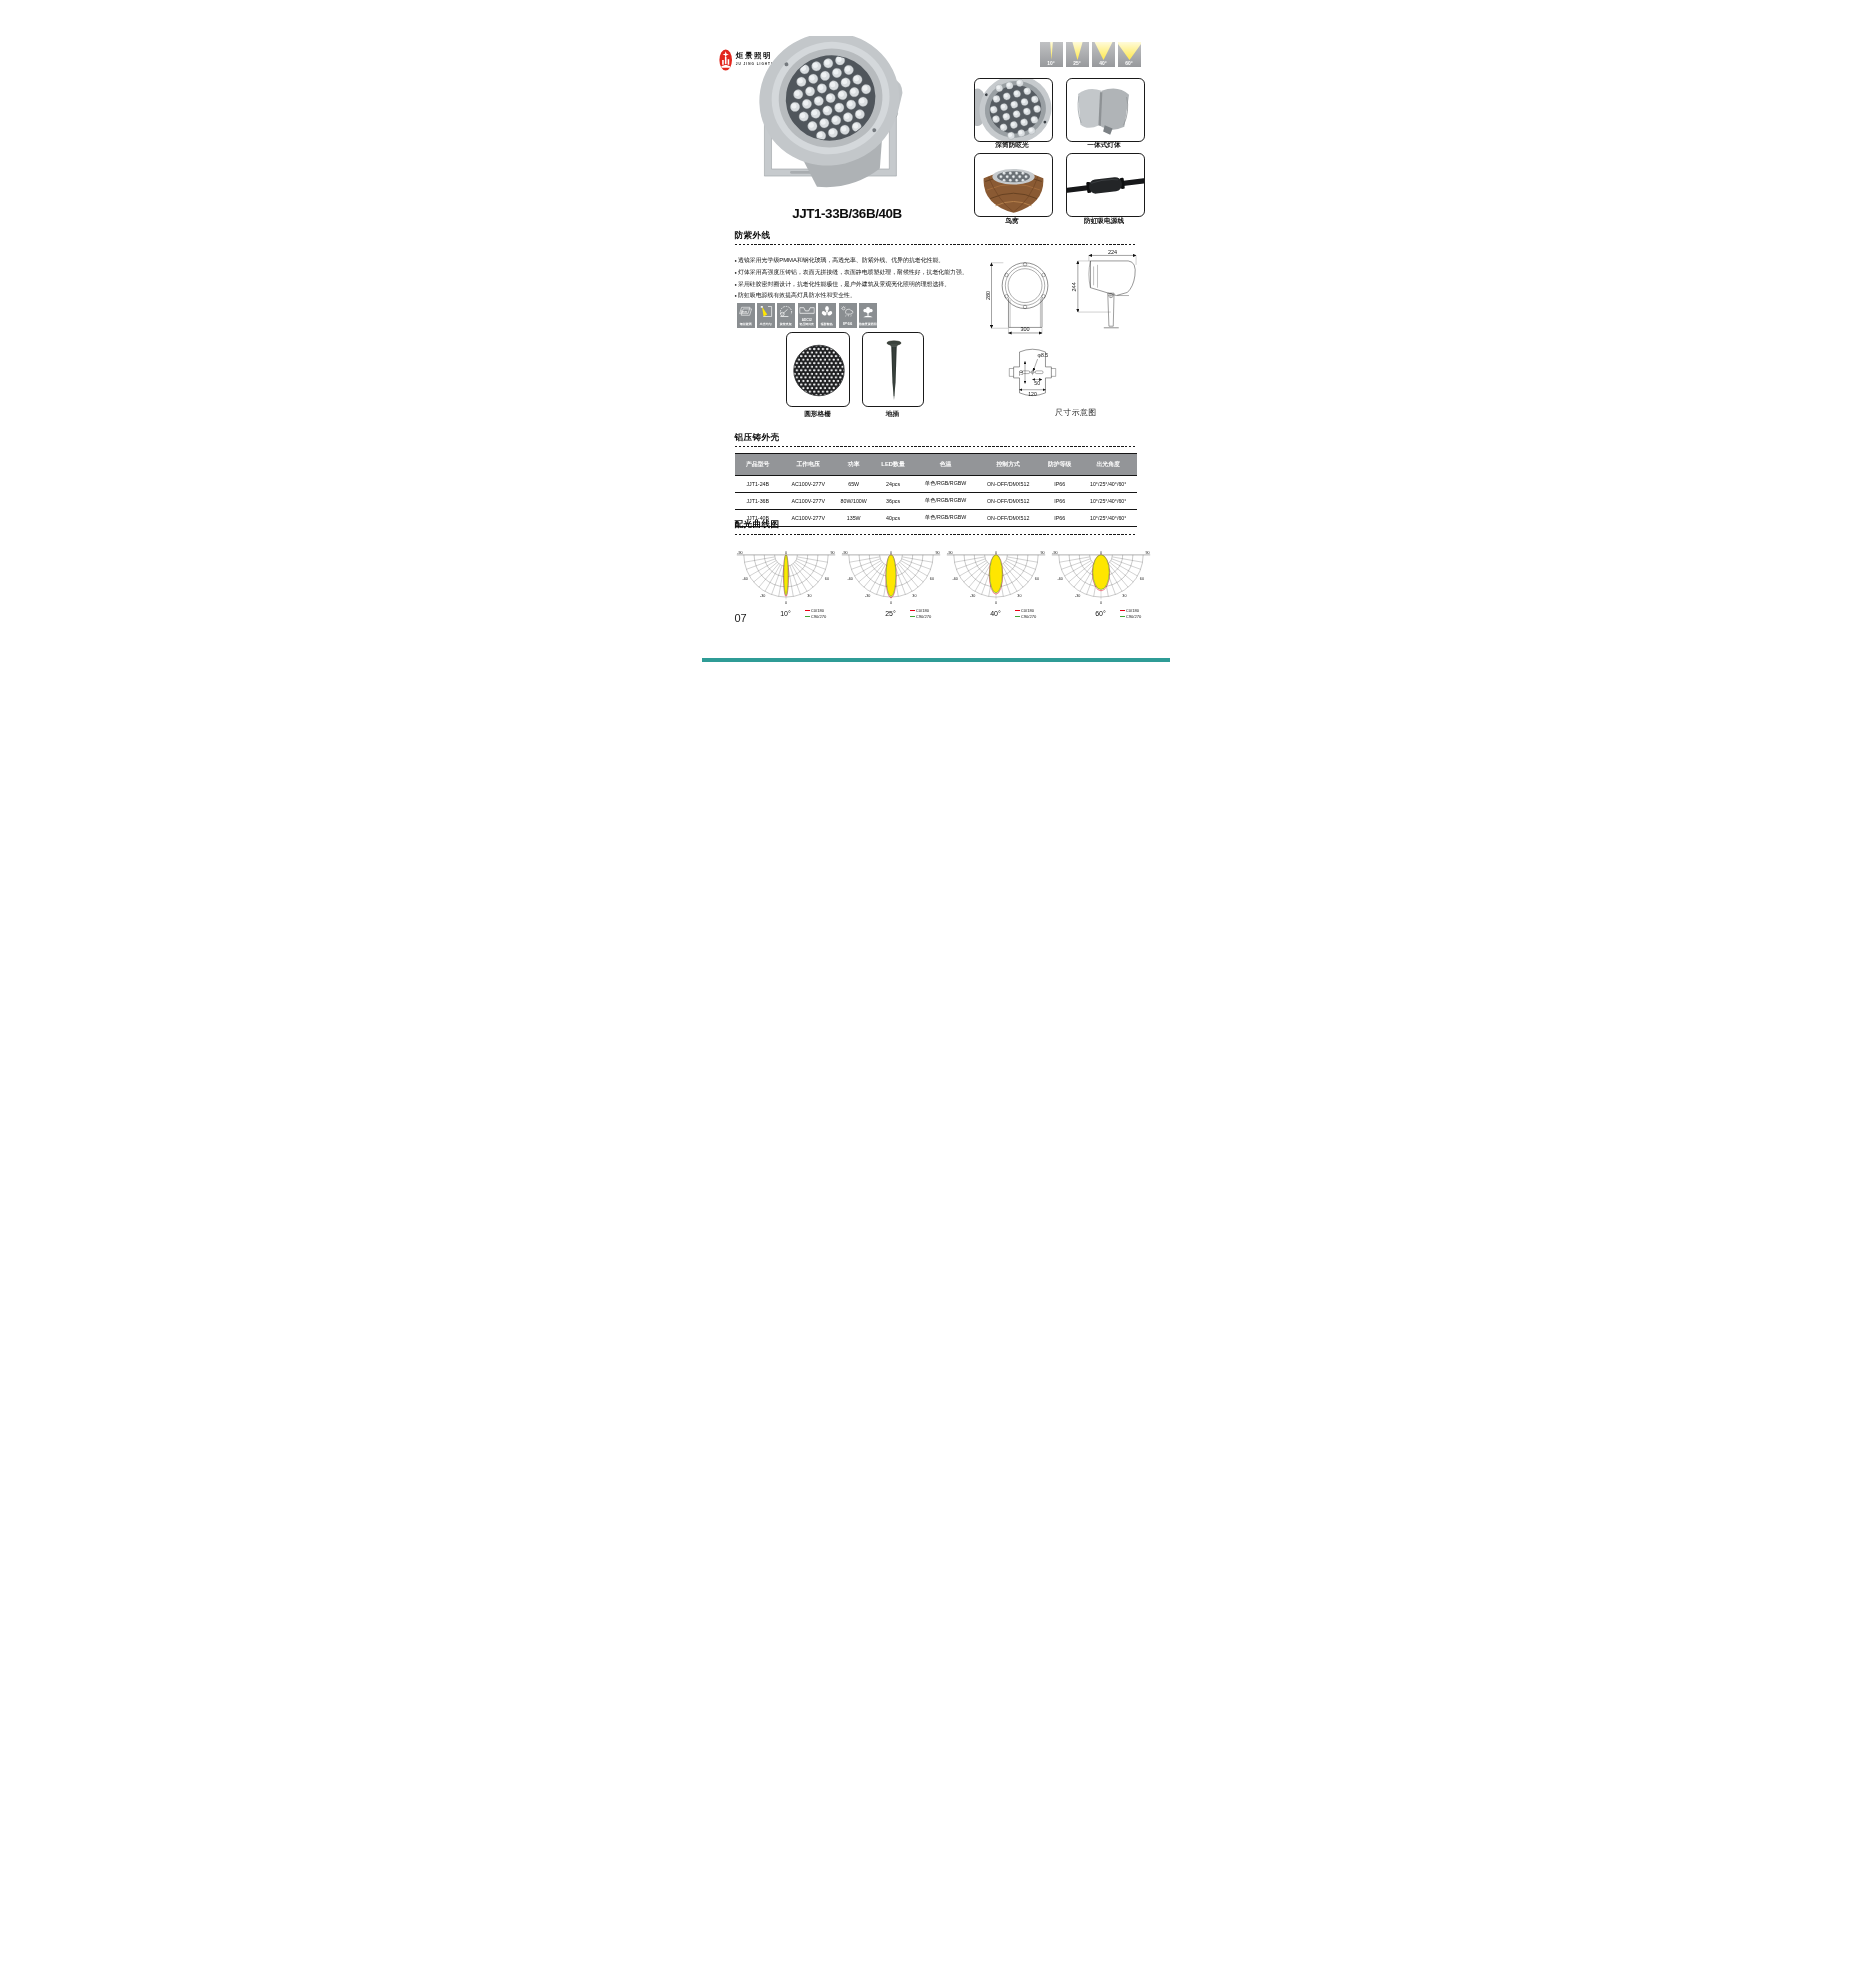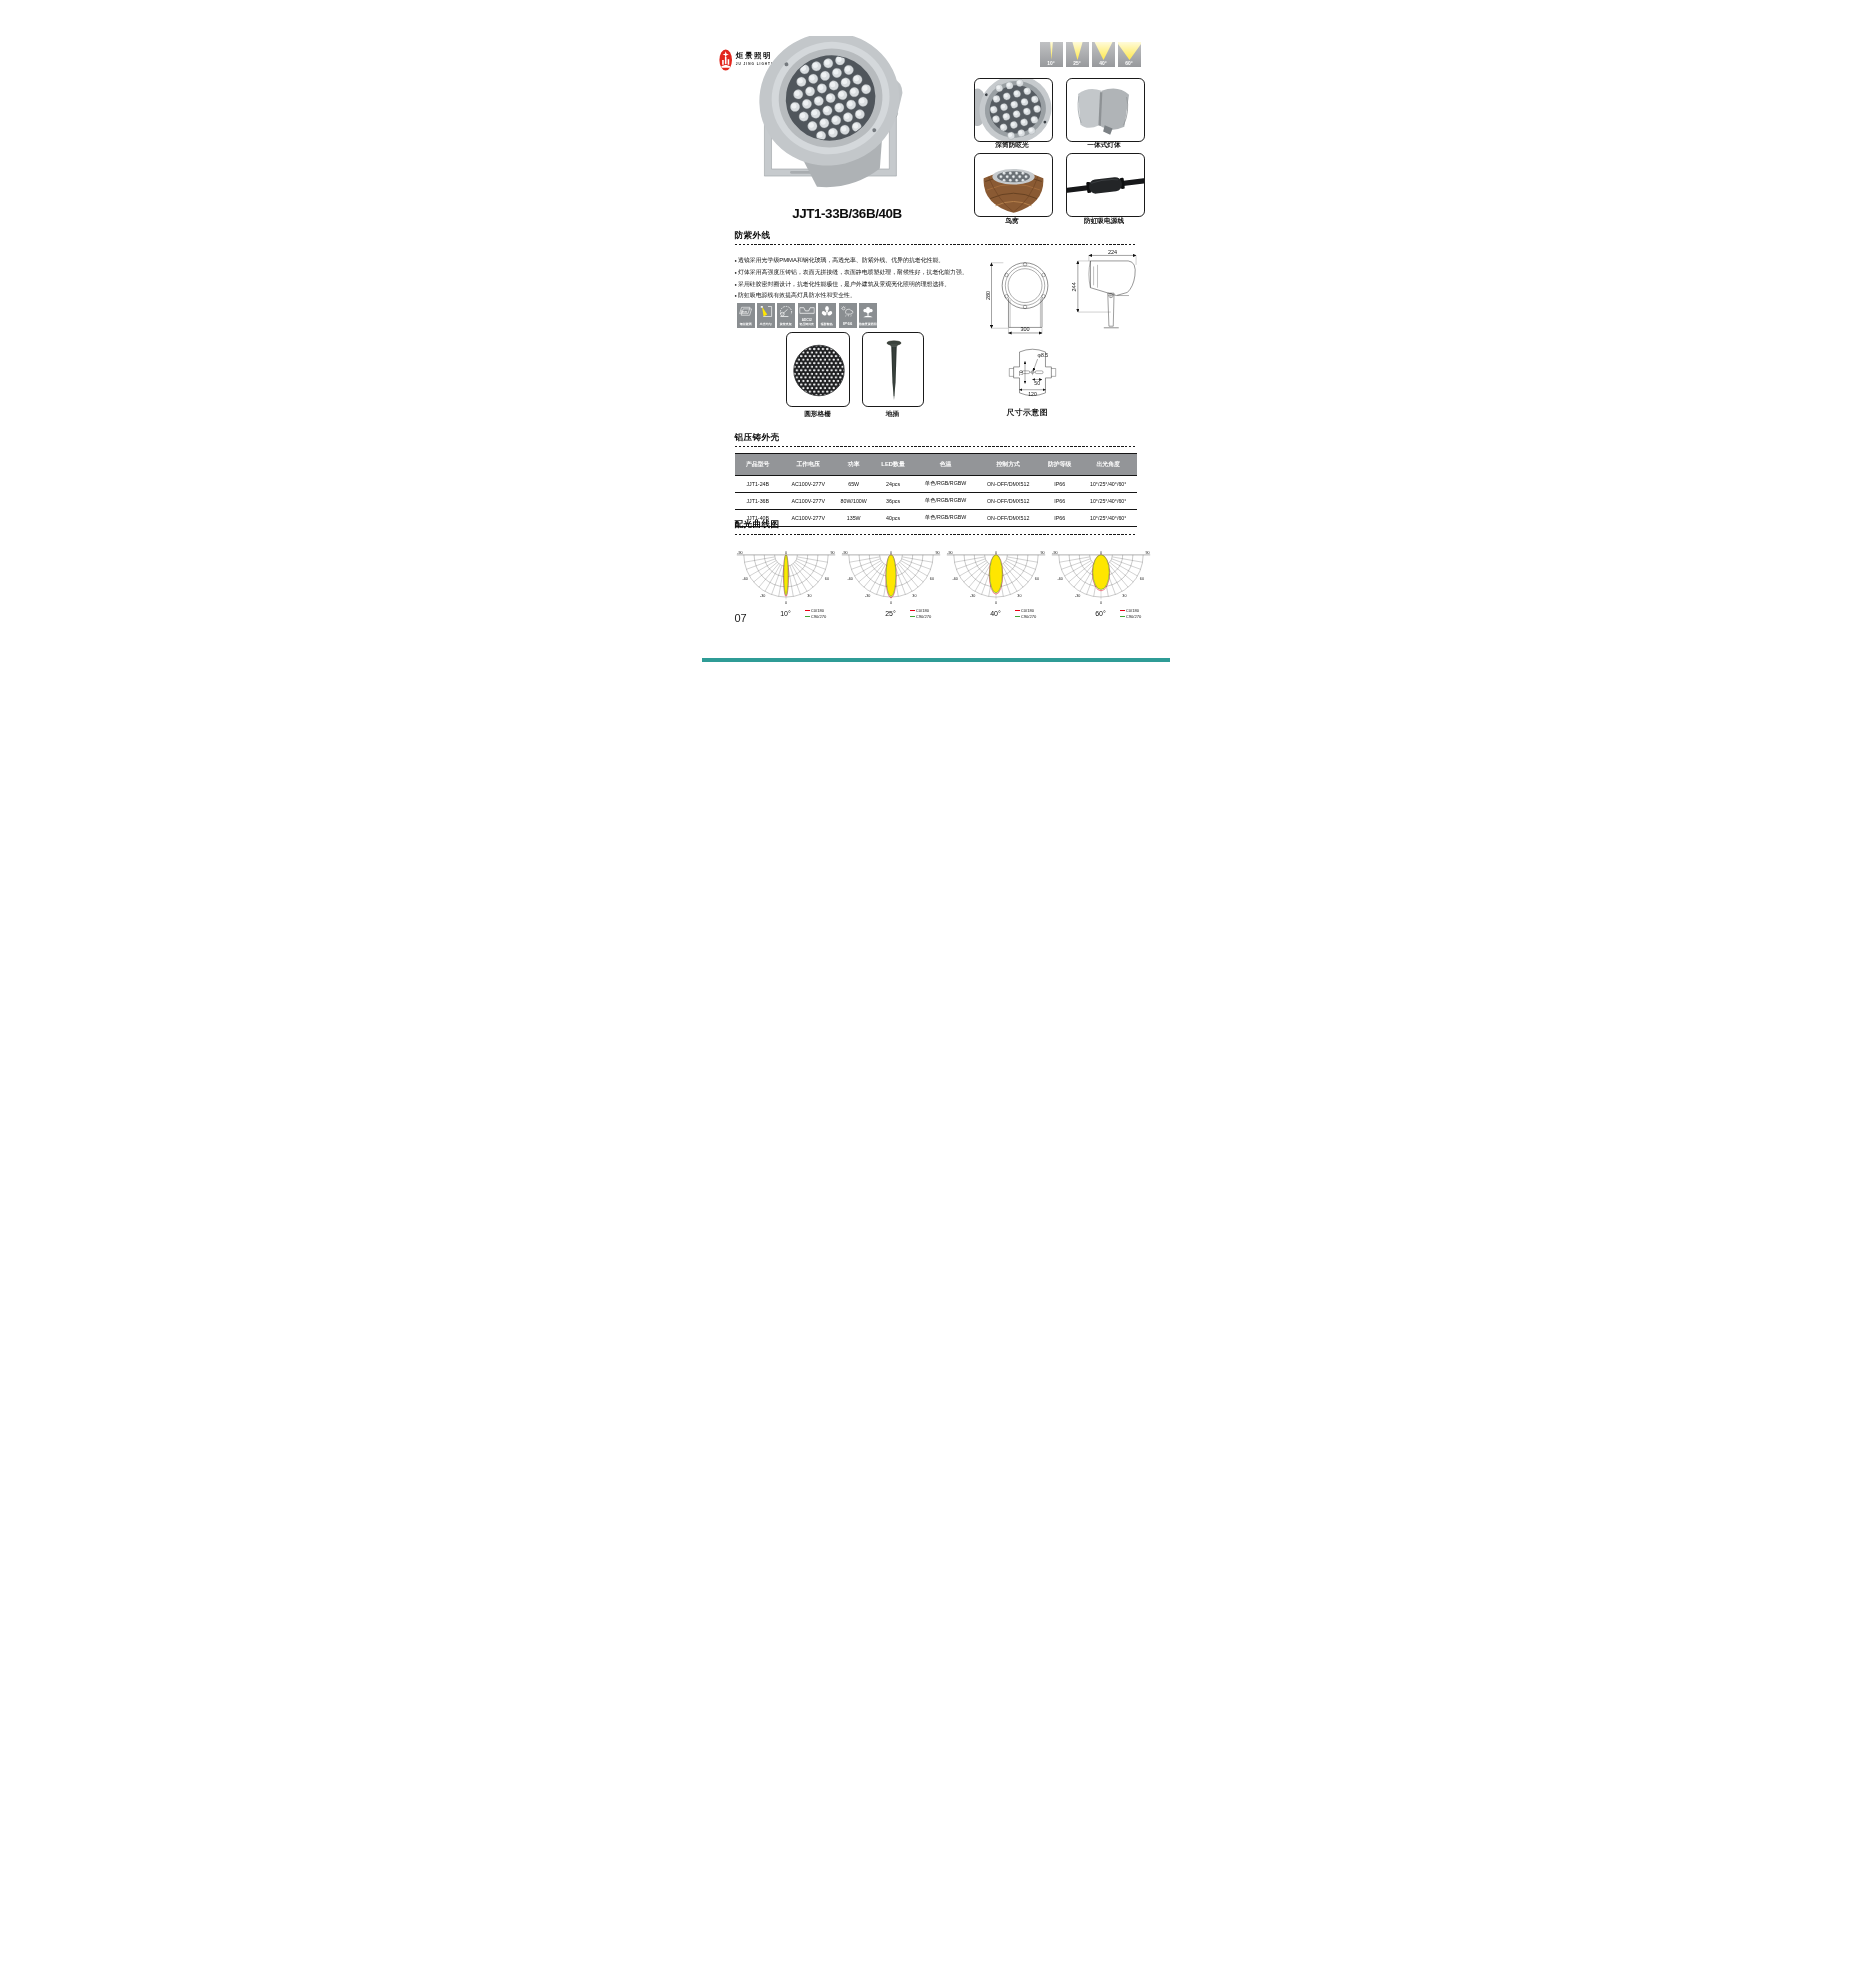--- a/index.html
+++ b/index.html
@@ -37,21 +37,21 @@
   .flabel.two{bottom:2px;font-size:2.8px;}
   
   #accA{left:84px;top:332px;width:64px;height:75px;}
   #accB{left:160px;top:332px;width:62px;height:75px;}
   .acc-frame{border:1px solid #1a1a1a;border-radius:5.9px;background:#fff;overflow:hidden;position:absolute;inset:0;}
   .acc-label{position:absolute;top:410px;text-align:center;font-size:6.7px;font-weight:600;color:#111;}
   
   #dimF{left:284px;top:254px;width:69px;height:83px;}
   #dimS{left:368px;top:249px;width:70px;height:86px;}
   #dimP{left:301px;top:344px;width:59px;height:60px;}
-  #dim-caption{left:305px;top:407px;width:90px;text-align:left;font-size:7.9px;font-weight:700;letter-spacing:0.4px;}
+  #dim-caption{left:305px;top:407px;width:90px;text-align:right;font-size:7.9px;font-weight:400;letter-spacing:0.4px;}
   .dwg text{font-family:"Liberation Sans",sans-serif;fill:#111;}
   
   #spec{left:33px;top:453px;width:402px;border-collapse:collapse;}
   #spec th{background:#939598;color:#fff;font-size:5.9px;font-weight:700;height:18.5px;
            border-top:1.2px solid #141414;border-bottom:1.2px solid #141414;text-align:center;}
   #spec td{height:14px;font-size:5.3px;text-align:center;color:#0d0d0d;}
   #spec tbody tr{border-bottom:0.6px solid #141414;}
   #spec tbody tr:last-child{border-bottom:1px solid #141414;}
   
   .chart-block{position:absolute;top:551px;width:102px;height:75px;}

